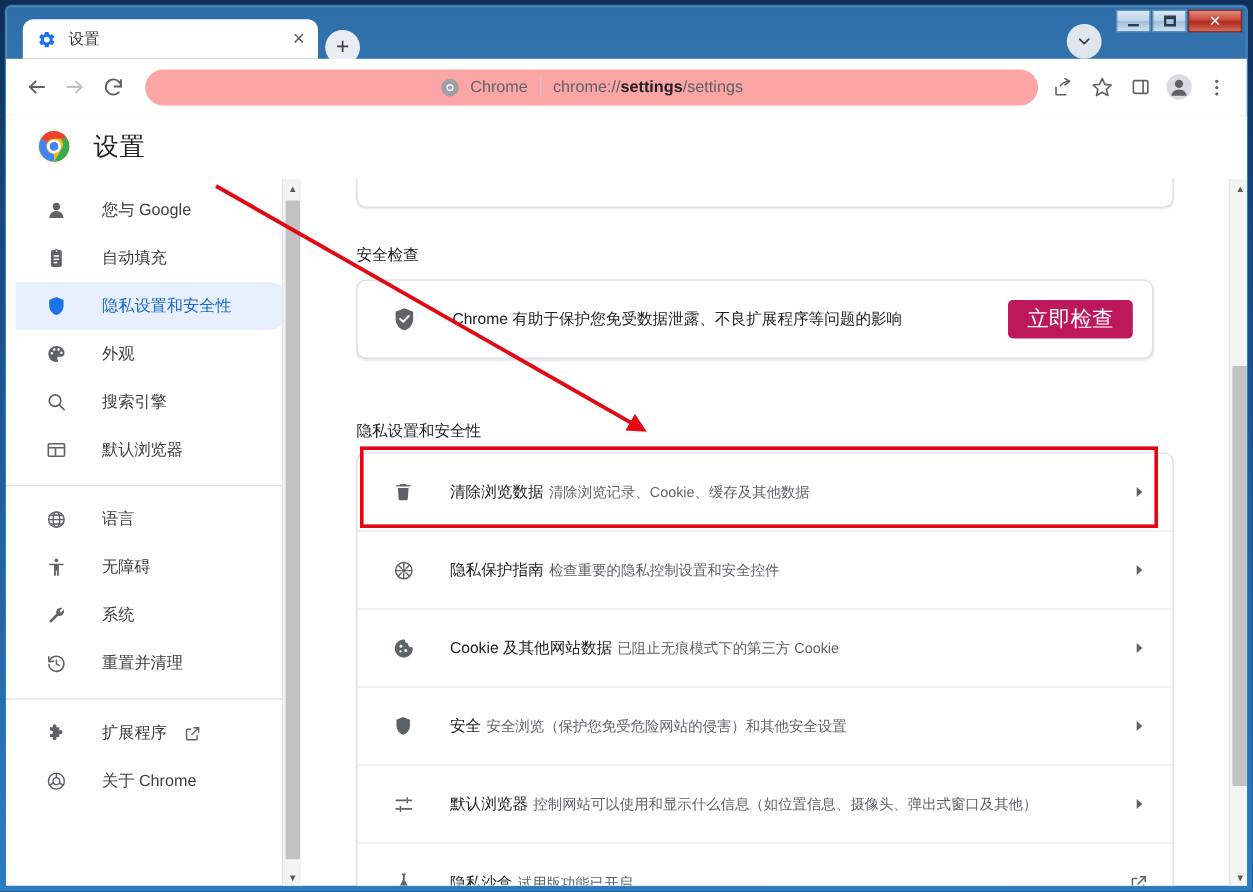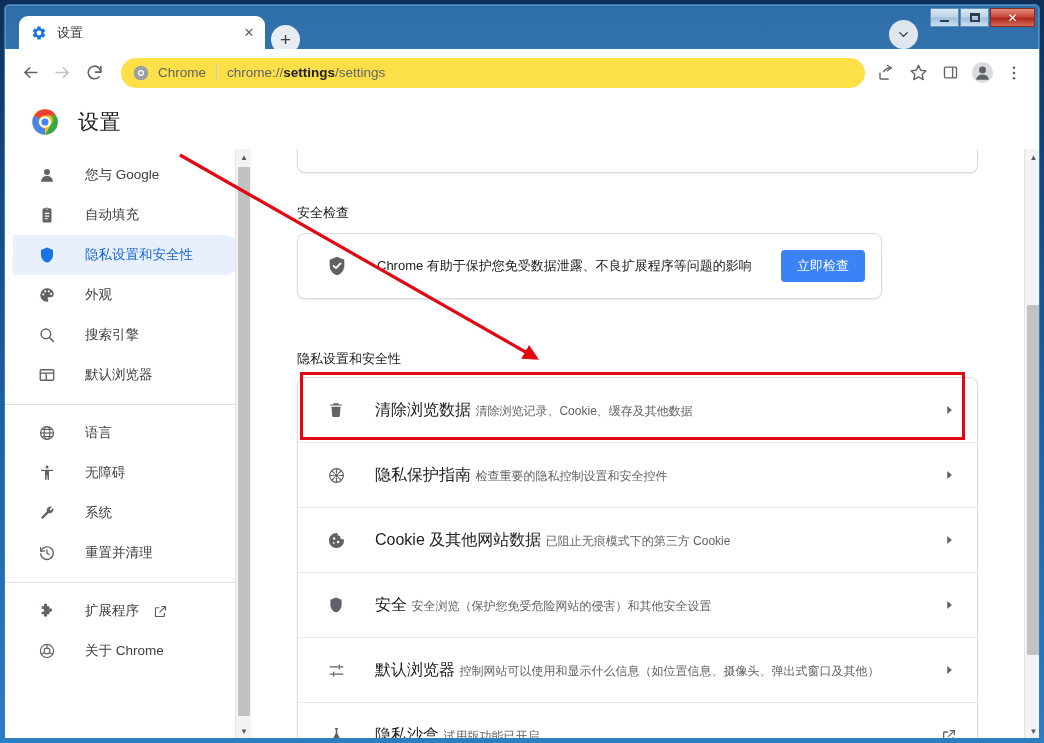--- a/index.html
+++ b/index.html
@@ -90,23 +90,24 @@
     display: flex; align-items: center; padding: 0 10px;
   }
   .tb-icon {
     width: 30px; height: 30px; flex: 0 0 30px;
     display: flex; align-items: center; justify-content: center;
     color: #5f6368; margin-right: 2px;
   }
   .tb-icon.disabled { color: #bdc1c6; }
   .omnibox {
     flex: 1 1 auto; height: 30px; margin: 0 6px 0 10px;
-    background: #fde047; border-radius: 16px;
+    background: #fca5a5; border-radius: 16px;
     display: flex; align-items: center; padding: 0 12px;
     min-width: 0;
+    justify-content: center;
   }
   .omni-chrome-ico { width: 16px; height: 16px; flex: 0 0 16px; margin-right: 9px; }
   .omni-label { font-size: 13.5px; color: #5f6368; white-space: nowrap; }
   .omni-sep {
     width: 1px; height: 17px; background: #c8ccd0; margin: 0 10px; flex: 0 0 1px;
   }
   .omni-url { font-size: 13.5px; color: #5f6368; white-space: nowrap; }
   .omni-url b { color: #202124; font-weight: 600; }
   .tb-right { display: flex; align-items: center; flex: 0 0 auto; }
 
@@ -197,50 +198,50 @@
     left: 45px; top: -36px; width: 681px; height: 60px;
   }
 
   .sec-title {
     position: absolute; font-size: 13px; color: #202124;
   }
   .sec-title.t1 { left: 45px; top: 55px; }
   .sec-title.t2 { left: 45px; top: 201px; }
 
   .card-safety {
-    left: 45px; top: 84px; width: 585px; height: 66px;
+    left: 45px; top: 84px; width: 664px; height: 66px;
     display: flex; align-items: center; padding: 0 16px 0 28px;
   }
   .safety-ico { width: 22px; height: 22px; flex: 0 0 22px; color: #5f6368; }
   .safety-text {
     flex: 1 1 auto; font-size: 13px; color: #202124; margin-left: 29px;
     white-space: nowrap;
   }
   .btn-primary {
-    flex: 0 0 auto; background: #3b82f6; color: #ffffff;
-    font-size: 13px; border: none; border-radius: 4px;
+    flex: 0 0 auto; background: #be185d; color: #ffffff;
+    font-size: 18px; border: none; border-radius: 4px;
     height: 32px; padding: 0 16px; line-height: 32px;
   }
 
   .card-list {
     left: 45px; top: 228px; width: 681px; height: 372px;
     padding: 0; overflow: hidden;
   }
   .row {
     display: flex; align-items: center; height: 65px;
     padding: 0 18px 0 28px;
     border-bottom: 1px solid #e8eaed;
   }
   .row:last-child { border-bottom: none; }
   .row-ico {
     width: 20px; height: 20px; flex: 0 0 20px; color: #5f6368;
     display: flex; align-items: center; justify-content: center;
   }
   .row-text { flex: 1 1 auto; margin-left: 29px; min-width: 0; }
-  .row-title { font-size: 16px; color: #202124; line-height: 18px; white-space: nowrap; }
+  .row-title { font-size: 13px; color: #202124; line-height: 18px; white-space: nowrap; }
   .row-sub { font-size: 12px; color: #5f6368; line-height: 18px; margin-top: 12px; white-space: nowrap; }
   .row-end {
     flex: 0 0 auto; color: #5f6368; width: 20px; height: 20px;
     display: flex; align-items: center; justify-content: center;
   }
 
   
   .ms-scroll {
     position: absolute; right: 0; top: 0; width: 17px; height: 591px;
     background: #f3f3f3; border-left: 1px solid #e4e4e4;

